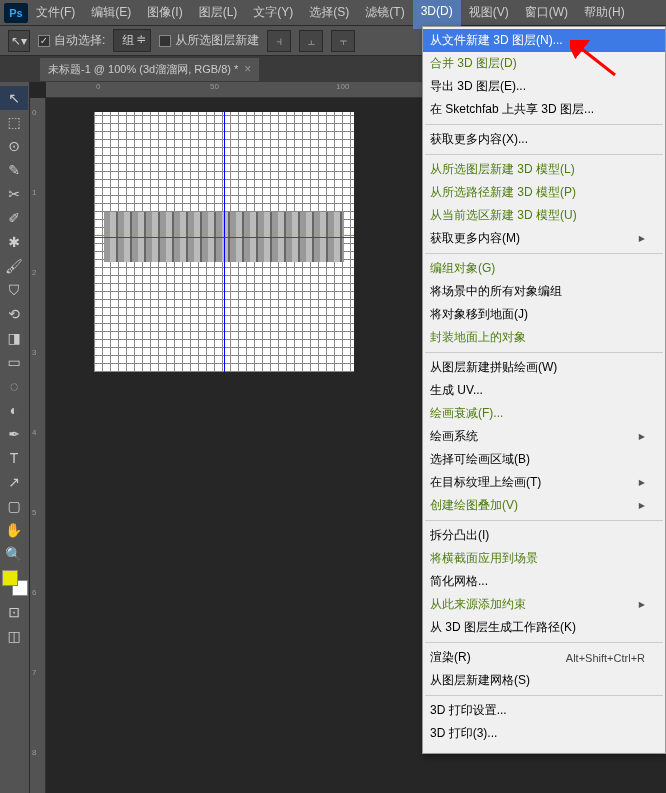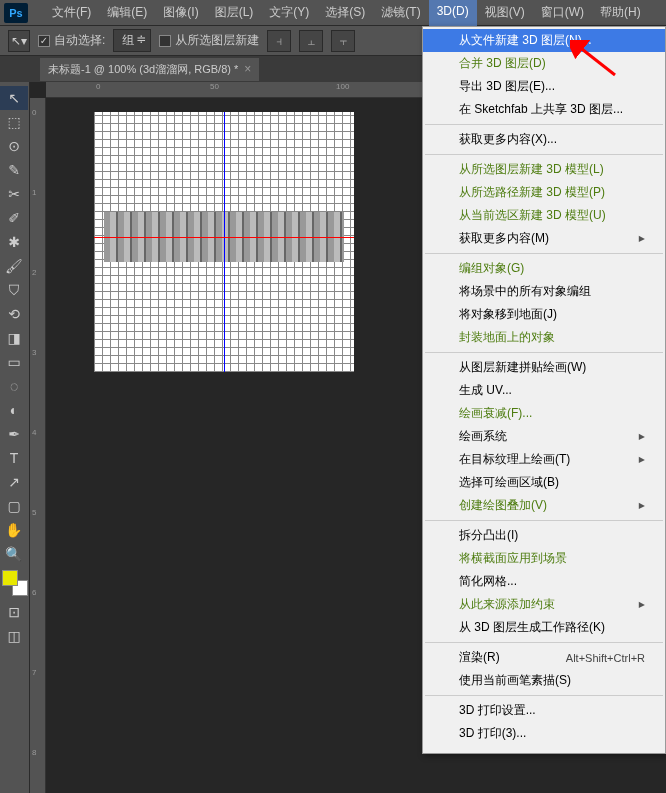--- a/index.html
+++ b/index.html
@@ -1,19 +1,19 @@
 <!DOCTYPE html>
 <html><head>
 <meta charset="utf-8">
 <style>
 * { margin: 0; padding: 0; box-sizing: border-box; font-family: "Microsoft YaHei", sans-serif; }
 body { width: 666px; height: 793px; background: #535353; overflow: hidden; position: relative; }
 
 .menubar { height: 26px; background: #535353; display: flex; align-items: center; padding-left: 4px; border-bottom: 1px solid #2a2a2a; }
-.ps-logo { width: 24px; height: 20px; background: #001e36; color: #31a8ff; font-weight: bold; font-size: 11px; display: flex; align-items: center; justify-content: center; border-radius: 2px; margin-right: 16px; }
+.ps-logo { width: 24px; height: 20px; background: #001e36; color: #31a8ff; font-weight: bold; font-size: 11px; display: flex; align-items: center; justify-content: center; border-radius: 2px; margin-right: 0; }
 .menu-item { color: #ccc; font-size: 12px; padding: 8px 8px; cursor: pointer; }
 .menu-item.active { background: #5478b0; color: #fff; }
 
 .options-bar { height: 30px; background: #535353; display: flex; align-items: center; padding-left: 8px; border-bottom: 1px solid #2a2a2a; gap: 8px; }
 .opt-tool-ind { width: 22px; height: 22px; background: #454545; border: 1px solid #2a2a2a; display: flex; align-items: center; justify-content: center; color: #ccc; font-size: 12px; }
 .opt-checkbox { display: flex; align-items: center; gap: 4px; color: #ccc; font-size: 12px; }
 .opt-check { width: 12px; height: 12px; background: #333; border: 1px solid #888; display: flex; align-items: center; justify-content: center; color: #ccc; font-size: 10px; }
 .opt-select { background: #3f3f3f; border: 1px solid #2a2a2a; color: #ccc; font-size: 12px; padding: 2px 16px 2px 8px; position: relative; }
 .opt-select::after { content: "≑"; position: absolute; right: 4px; }
 .opt-icon-btn { width: 24px; height: 22px; background: #454545; border: 1px solid #2a2a2a; color: #999; font-size: 12px; display: flex; align-items: center; justify-content: center; }
@@ -39,21 +39,21 @@
   background-image: repeating-linear-gradient(0deg, #888 0, #888 1px, transparent 1px, transparent 8px),
                     repeating-linear-gradient(90deg, #888 0, #888 1px, transparent 1px, transparent 8px);
 }
 .canvas-content { position: absolute; top: 100px; left: 10px; right: 10px; height: 50px; 
   background: repeating-linear-gradient(90deg, #999 0, #999 6px, #bbb 6px, #bbb 12px, #666 12px, #666 14px);
 }
 .guide-v { position: absolute; top: 0; bottom: 0; left: 50%; width: 1px; background: #00f; }
 .guide-h { position: absolute; left: 0; right: 0; top: 125px; height: 1px; background: #f00; }
 
 .dropdown-menu { position: absolute; top: 26px; left: 422px; width: 244px; background: #f0f0f0; border: 1px solid #999; box-shadow: 2px 2px 6px rgba(0,0,0,0.4); z-index: 100; padding: 2px 0; }
-.dd-item { font-size: 12px; color: #000; padding: 3px 20px 3px 36px; cursor: pointer; display: flex; justify-content: space-between; align-items: center; }
+.dd-item { font-size: 12px; color: #000; padding: 3px 20px 3px 7px; cursor: pointer; display: flex; justify-content: space-between; align-items: center; }
 .dd-item.highlighted { background: #3d7ae5; color: #fff; }
 .dd-item.disabled { color: #4d7c0f; }
 .dd-sep { height: 1px; background: #ccc; margin: 3px 2px; }
 .dd-sub::after { content: "▶"; font-size: 8px; color: #555; }
 .dd-shortcut { font-size: 11px; color: #444; }
 
 .red-arrow { position: absolute; top: 40px; left: 570px; z-index: 200; pointer-events: none; }
 </style>
 </head>
 <body>
@@ -201,26 +201,26 @@
     </div>
     <div class="dd-item">
       <span>生成 UV...</span>
     </div>
     <div class="dd-item disabled">
       <span>绘画衰减(F)...</span>
     </div>
     <div class="dd-item dd-sub">
       <span>绘画系统</span>
     </div>
+    <div class="dd-item">
+      <span>选择可绘画区域(B)</span>
+    </div>
     <div class="dd-item dd-sub">
       <span>在目标纹理上绘画(T)</span>
     </div>
-    <div class="dd-item">
-      <span>选择可绘画区域(B)</span>
-    </div>
     <div class="dd-item disabled dd-sub">
       <span>创建绘图叠加(V)</span>
     </div>
     <div class="dd-sep"></div>
     <div class="dd-item">
       <span>拆分凸出(I)</span>
     </div>
     <div class="dd-item disabled">
       <span>将横截面应用到场景</span>
     </div>
@@ -232,21 +232,21 @@
     </div>
     <div class="dd-item">
       <span>从 3D 图层生成工作路径(K)</span>
     </div>
     <div class="dd-sep"></div>
     <div class="dd-item">
       <span>渲染(R)</span>
       <span class="dd-shortcut">Alt+Shift+Ctrl+R</span>
     </div>
     <div class="dd-item">
-      <span>使用当前画笔素描(S)</span>
+      <span>从图层新建网格(S)</span>
     </div>
     <div class="dd-sep"></div>
     <div class="dd-item">
       <span>3D 打印设置...</span>
     </div>
     <div class="dd-item">
       <span>3D 打印(3)...</span>
     </div>
     <div class="dd-item disabled"></div>
   </div>

